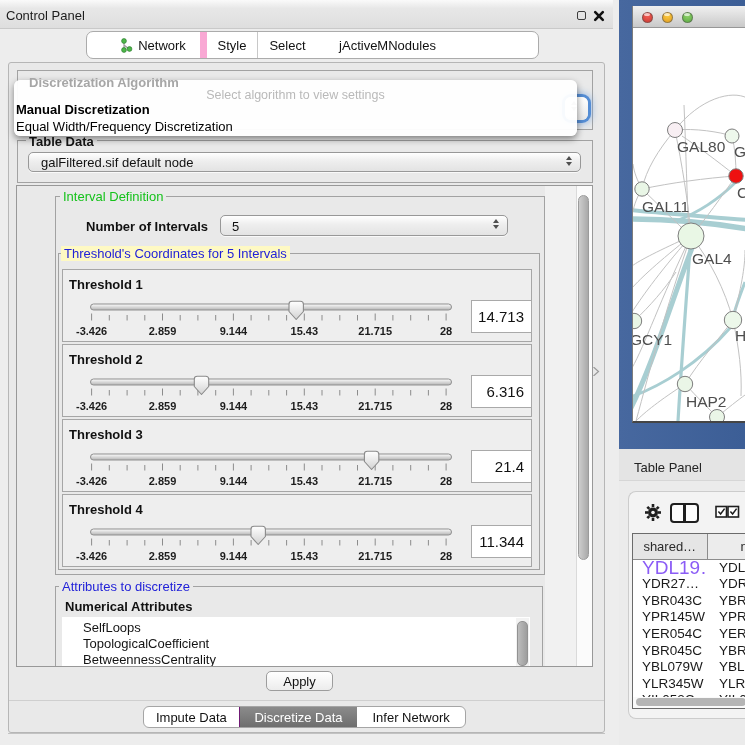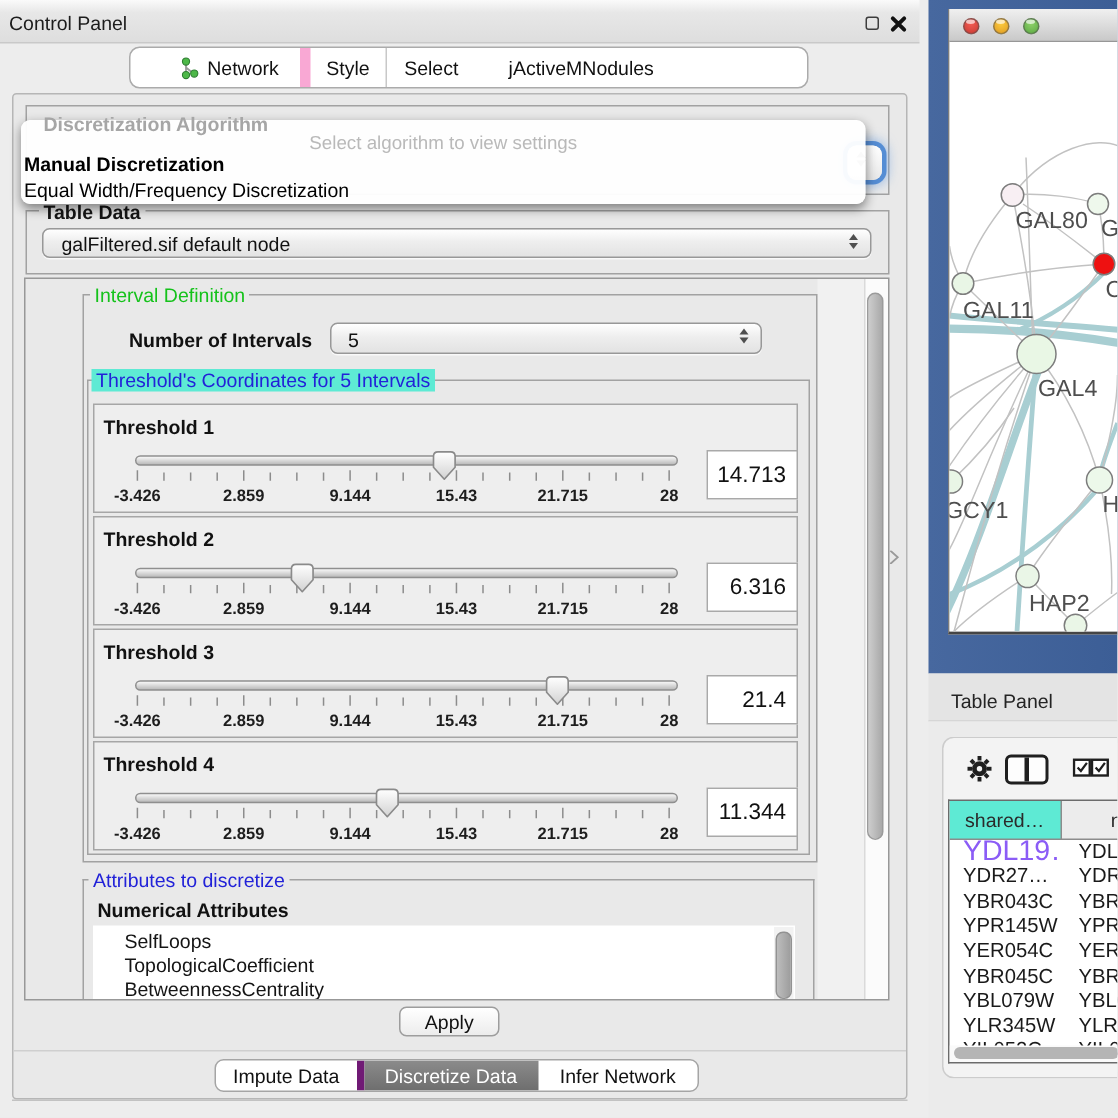--- a/index.html
+++ b/index.html
@@ -64,21 +64,21 @@
 <div class="abs" style="left:576px;top:186px;width:16px;height:480px;background:#fbfbfb;border-left:1px solid #dadada;box-sizing:border-box;"></div>
 <div class="abs" style="left:578px;top:195px;width:11px;height:365px;border-radius:6px;background:linear-gradient(90deg,#cdcdcd,#a9a9a9);border:1px solid #9b9b9b;box-sizing:border-box;"></div>
 <div class="tbox" style="left:55px;top:196px;width:488px;height:377px;border-color:#a2a2a2;"></div>
 <div class="abs" style="left:60px;top:189px;background:#e9e9e9;padding:0 3px;font-size:13px;color:#15c21b;">Interval Definition</div>
 <div class="abs" style="left:86px;top:219px;font-size:13px;font-weight:bold;color:#111;">Number of Intervals</div>
 <div class="combo" style="left:220px;top:215px;width:288px;height:21px;line-height:21px;box-sizing:border-box;"><span style="padding-left:11px;">5</span><div class="spin" style="top:3px;">
         <div class="up"></div>
         <div class="dn"></div>
       </div></div>
 <div class="tbox" style="left:58px;top:253px;width:480px;height:315px;border-color:#a2a2a2;"></div>
-<div class="abs" style="left:61px;top:246px;background:#5eead4;padding:0 3px;font-size:13px;color:#2222d8;">Threshold's Coordinates for 5 Intervals</div>
+<div class="abs" style="left:61px;top:246px;background:#fef9c3;padding:0 3px;font-size:13px;color:#2222d8;">Threshold's Coordinates for 5 Intervals</div>
 <div class="thr" style="top:269px;">
 <div class="thrlab">Threshold 1</div>
 <svg class="abs" style="left:0;top:28px;" width="468" height="42" viewBox="0 0 468 42">
         <defs>
           <linearGradient id="tg" x1="0" y1="0" x2="0" y2="1">
             <stop offset="0" stop-color="#fdfdfd"></stop>
             <stop offset="1" stop-color="#b5b5b5"></stop>
           </linearGradient>
           <linearGradient id="th" x1="0" y1="0" x2="0" y2="1">
             <stop offset="0" stop-color="#ffffff"></stop>
@@ -256,21 +256,21 @@
 <div class="abs" style="left:59px;top:579px;background:#e9e9e9;padding:0 3px;font-size:13px;color:#2222d8;">Attributes to discretize</div>
 <div class="abs" style="left:65px;top:599px;font-size:13px;font-weight:bold;color:#111;">Numerical Attributes</div>
 <div class="abs" style="left:62px;top:617px;width:468px;height:49px;background:#fff;overflow:hidden;">
       <div style="font-size:13px;color:#141414;padding-left:21px;line-height:16px;padding-top:3px;">SelfLoops<br>TopologicalCoefficient<br>BetweennessCentrality</div>
     </div>
 <div class="abs" style="left:516px;top:618px;width:13px;height:48px;background:#f2f2f2;"></div>
 <div class="abs" style="left:517px;top:621px;width:11px;height:45px;border-radius:5px;background:linear-gradient(90deg,#bdbdbd,#9d9d9d);border:1px solid #929292;box-sizing:border-box;"></div>
 <div class="abs" style="left:266px;top:671px;width:67px;height:20px;border:1px solid #9d9d9d;border-radius:5px;background:linear-gradient(#fff,#ececec);font-size:13px;color:#111;display:flex;align-items:center;justify-content:center;box-sizing:border-box;">Apply</div>
 <div class="abs" style="left:9px;top:700px;width:595px;height:1px;background:#cfcfcf;"></div>
 <div class="abs" style="left:143px;top:706px;width:321px;height:20px;border:1px solid #a5a5a5;border-radius:6px;background:#fff;display:flex;overflow:hidden;">
-<div class="seg" style="width:95px;border-right:5px solid #701a75;text-align:right;">Impute Data</div>
+<div class="seg" style="width:95px;border-right:1px solid #701a75;text-align:right;">Impute Data</div>
 <div class="seg segsel" style="width:118px;">Discretize Data</div>
 <div class="seg" style="width:108px;">Infer Network</div>
 </div>
 <div class="abs" style="left:8px;top:733px;width:597px;height:1px;background:#c2c2c2;"></div>
 <div class="abs" style="left:619px;top:0;width:126px;height:449px;background:linear-gradient(90deg,#47689f,#3c5e96);"></div>
 <div class="abs" style="left:632px;top:6px;width:113px;height:417px;background:#fff;border-left:1px solid #7d7d7d;border-bottom:2px solid #454545;box-sizing:border-box;"></div>
 <div class="abs" style="left:633px;top:6px;width:112px;height:22px;background:linear-gradient(#f0f0f0,#c9c9c9);border-bottom:1px solid #979797;box-sizing:border-box;"></div>
 <div class="abs" style="left:641.5px;top:11.5px;width:11px;height:11px;border-radius:50%;background:radial-gradient(circle at 50% 32%, #f25c54, #c93a32);border:.8px solid rgba(80,80,80,.55);box-sizing:border-box;"></div>
 <div class="abs" style="left:644px;top:13px;width:6px;height:3px;border-radius:50%;background:rgba(255,255,255,.65);"></div>
 <div class="abs" style="left:661.5px;top:11.5px;width:11px;height:11px;border-radius:50%;background:radial-gradient(circle at 50% 32%, #fccb3e, #df9b23);border:.8px solid rgba(80,80,80,.55);box-sizing:border-box;"></div>
@@ -356,21 +356,21 @@
 <div class="abs" style="left:683px;top:505px;width:2.6px;height:16px;background:#1f1f1f;"></div>
 <svg class="abs" style="left:715px;top:505px;" width="13" height="13" viewBox="0 0 13 13">
       <rect x="1" y="1.5" width="10.5" height="10.5" fill="#fff" stroke="#1f1f1f" stroke-width="1.6"></rect>
       <path d="M3.4 6.6 L5.6 9 L9.6 3.6" fill="none" stroke="#1f1f1f" stroke-width="1.5"></path>
     </svg>
 <svg class="abs" style="left:727px;top:505px;" width="13" height="13" viewBox="0 0 13 13">
       <rect x="1" y="1.5" width="10.5" height="10.5" fill="#fff" stroke="#1f1f1f" stroke-width="1.6"></rect>
       <path d="M3.4 6.6 L5.6 9 L9.6 3.6" fill="none" stroke="#1f1f1f" stroke-width="1.5"></path>
     </svg>
 <div class="abs" style="left:632px;top:533px;width:113px;height:176px;border:1px solid #6b6b6b;border-right:none;background:#fff;box-sizing:border-box;overflow:hidden;">
-      <div style="position:absolute;left:0;top:0;width:74.5px;height:25.5px;background:#5eead4;border-right:1px solid #8c8c8c;border-bottom:1px solid #8c8c8c;font-size:13px;color:#2b2b2b;text-align:center;line-height:25.5px;box-sizing:border-box;">shared…</div>
+      <div style="position:absolute;left:0;top:0;width:74.5px;height:25.5px;background:#e5e5e5;border-right:1px solid #8c8c8c;border-bottom:1px solid #8c8c8c;font-size:13px;color:#2b2b2b;text-align:center;line-height:25.5px;box-sizing:border-box;">shared…</div>
       <div style="position:absolute;left:74.5px;top:0;width:40px;height:25.5px;background:#ececec;border-bottom:1px solid #8c8c8c;font-size:13px;color:#2b2b2b;box-sizing:border-box;line-height:25.5px;padding-left:33px;">n</div>
 <div style="position:absolute;left:9px;top:25.5px;font-size:19px;color:#8b5cf6;width:66px;height:16.6px;line-height:16.6px;overflow:hidden;">YDL19…</div>
 <div style="position:absolute;left:86px;top:25.5px;font-size:13.5px;color:#1a1a1a;line-height:16.6px;">YDL1</div>
 <div style="position:absolute;left:9px;top:42.1px;font-size:13.5px;color:#1a1a1a;width:66px;height:16.6px;line-height:16.6px;overflow:hidden;">YDR27…</div>
 <div style="position:absolute;left:86px;top:42.1px;font-size:13.5px;color:#1a1a1a;line-height:16.6px;">YDR2</div>
 <div style="position:absolute;left:9px;top:58.7px;font-size:13.5px;color:#1a1a1a;width:66px;height:16.6px;line-height:16.6px;overflow:hidden;">YBR043C</div>
 <div style="position:absolute;left:86px;top:58.7px;font-size:13.5px;color:#1a1a1a;line-height:16.6px;">YBR0</div>
 <div style="position:absolute;left:9px;top:75.3px;font-size:13.5px;color:#1a1a1a;width:66px;height:16.6px;line-height:16.6px;overflow:hidden;">YPR145W</div>
 <div style="position:absolute;left:86px;top:75.3px;font-size:13.5px;color:#1a1a1a;line-height:16.6px;">YPR1</div>
 <div style="position:absolute;left:9px;top:91.9px;font-size:13.5px;color:#1a1a1a;width:66px;height:16.6px;line-height:16.6px;overflow:hidden;">YER054C</div>

